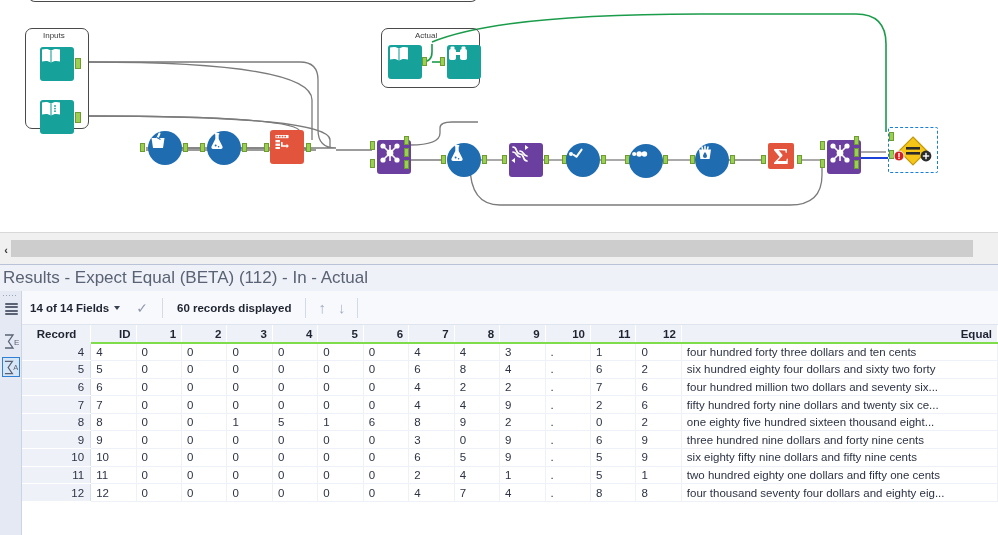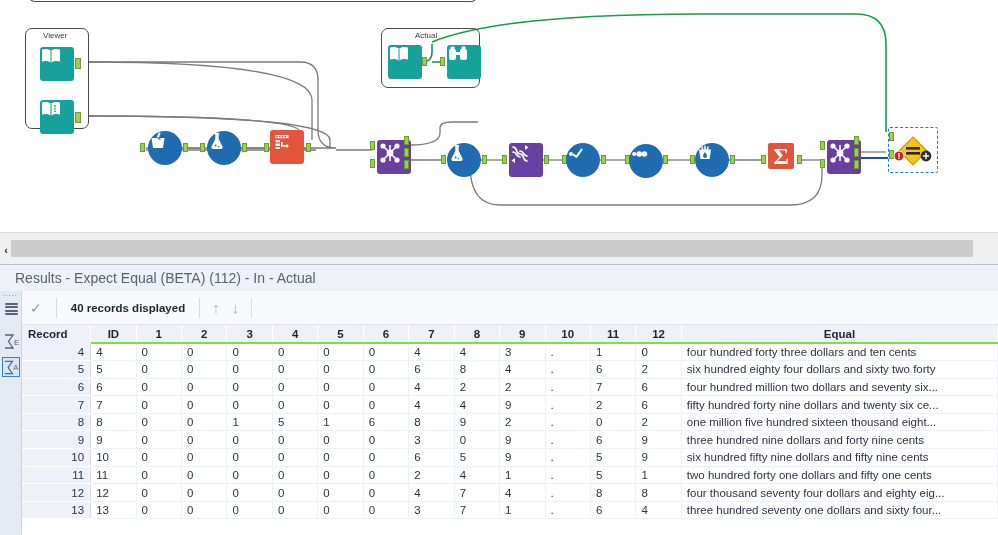--- a/index.html
+++ b/index.html
@@ -67,22 +67,22 @@
     background: #cdcdcd;
   }
 
   
   #results {
     position: absolute; left: 0; top: 264px; width: 998px; height: 271px;
     background: #eef1f8; border-top: 1px solid #b9c2d6;
   }
   #results-title {
     position: absolute; left: 0; top: 0; width: 998px; height: 26px;
-    line-height: 26px; padding-left: 15px;
-    font-size: 14px; color: #5a6273; background: #eef1f8;
+    line-height: 26px; padding-left: 3px;
+    font-size: 17px; color: #5a6273; background: #eef1f8;
     white-space: nowrap;
   }
 
   
   #rail {
     position: absolute; left: 0; top: 26px; width: 22px; height: 245px;
     background: #e4e9f4; border-right: 1px solid #ccd3e3;
   }
   .rail-dots {
     position: absolute; left: 3px; top: 2px; width: 16px; height: 5px;
@@ -118,25 +118,25 @@
   .arrow-btn { font-size: 15px; color: #a7b0c2; padding: 0 6px; line-height: 1; }
 
   
   #grid {
     position: absolute; left: 22px; top: 60px; width: 976px; height: 211px;
     background: #ffffff; overflow: hidden;
   }
   table.dg { border-collapse: collapse; table-layout: fixed; width: 976px; }
   table.dg th {
     background: #eef1f8; color: #1f2430; font-size: 11.5px; font-weight: bold;
-    text-align: center; height: 18px; padding: 0 5px;
+    text-align: right; height: 18px; padding: 0 5px;
     border-right: 1px solid #ffffff; border-bottom: 2px solid #7fdc4a;
     white-space: nowrap; overflow: hidden;
   }
-  table.dg th.rec { text-align: left; border-bottom: 2px solid #eef1f8; padding-left: 6px; }
+  table.dg th.rec { text-align: center; border-bottom: 2px solid #eef1f8; padding-left: 6px; }
   table.dg td {
     font-size: 11.5px; color: #2d3344; height: 17.6px; padding: 0 5px;
     border-right: 1px solid #eef1f8; border-bottom: 1px solid #eef1f8;
     white-space: nowrap; overflow: hidden; background: #ffffff;
   }
   table.dg td.rec {
     background: #eef1f8; text-align: right; color: #2d3344; padding-right: 6px;
     border-right: 1px solid #d7ddeb; border-bottom: 1px solid #ffffff;
   }
 </style>
@@ -173,21 +173,21 @@
         <path d="M412 62 H422 Q432 62 432 52 L432 44"></path>
         <path d="M432 62 H444"></path>
       </g>
 
       <path d="M856 158 H888" fill="none" stroke="#1b42d8" stroke-width="2"></path>
     </svg>
 
     <div class="top-stub"></div>
 
     <div class="container-box" style="left:25px; top:28px; width:64px; height:101px;"></div>
-    <div class="container-title" style="left:43px; top:31px;">Viewer</div>
+    <div class="container-title" style="left:43px; top:31px;">Inputs</div>
 
     <div class="tool" style="left:40px; top:47px;">
       <div class="glyph sq" style="background:#16a19a;">
         <svg width="22" height="18" viewBox="0 0 22 18">
           <path d="M11 3.6 C8.4 1.6 5 1.6 2 2.6 V14.6 C5 13.6 8.4 13.6 11 15.6 C13.6 13.6 17 13.6 20 14.6 V2.6 C17 1.6 13.6 1.6 11 3.6 Z" fill="#ffffff"></path>
           <path d="M11 3.6 V15.6" stroke="#16a19a" stroke-width="1.1" fill="none"></path>
         </svg>
       </div>
     </div>
     <div class="anchor" style="left:75px; top:58px;"></div>
@@ -460,25 +460,29 @@
       <div class="rail-btn sel" style="top:66px;">
         <svg width="17" height="17" viewBox="0 0 17 17">
           <path d="M2 2 H10 L5.5 8.5 L10 15 H2" fill="none" stroke="#5a6273" stroke-width="1.3"></path>
           <text x="11" y="11.5" font-family="Liberation Sans, sans-serif" font-size="8" fill="#5a6273">A</text>
         </svg>
       </div>
     </div>
 
     <div id="rtoolbar">
       <div class="tb-item">
+        <span class="tb-strong">14 of 14 Fields</span>
+        <span class="caret"></span>
+      </div>
+      <div class="tb-item">
         <span class="check">✓</span>
       </div>
       <div class="divider"></div>
       <div class="tb-item">
-        <span class="tb-strong">40 records displayed</span>
+        <span class="tb-strong">60 records displayed</span>
       </div>
       <div class="divider"></div>
       <div class="tb-item arrow-btn">↑</div>
       <div class="tb-item arrow-btn">↓</div>
       <div class="divider"></div>
     </div>
 
     <div id="grid">
       <table class="dg">
         <colgroup>
@@ -594,21 +598,21 @@
               <td>1</td>
               <td>5</td>
               <td>1</td>
               <td>6</td>
               <td>8</td>
               <td>9</td>
               <td>2</td>
               <td>.</td>
               <td>0</td>
               <td>2</td>
-              <td>one million five hundred sixteen thousand eight...</td>
+              <td>one eighty five hundred sixteen thousand eight...</td>
             </tr>
             <tr>
               <td class="rec">9</td>
               <td>9</td>
               <td>0</td>
               <td>0</td>
               <td>0</td>
               <td>0</td>
               <td>0</td>
               <td>0</td>
@@ -628,70 +632,53 @@
               <td>0</td>
               <td>0</td>
               <td>0</td>
               <td>0</td>
               <td>6</td>
               <td>5</td>
               <td>9</td>
               <td>.</td>
               <td>5</td>
               <td>9</td>
-              <td>six hundred fifty nine dollars and fifty nine cents</td>
+              <td>six eighty fifty nine dollars and fifty nine cents</td>
             </tr>
             <tr>
               <td class="rec">11</td>
               <td>11</td>
               <td>0</td>
               <td>0</td>
               <td>0</td>
               <td>0</td>
               <td>0</td>
               <td>0</td>
               <td>2</td>
               <td>4</td>
               <td>1</td>
               <td>.</td>
               <td>5</td>
               <td>1</td>
-              <td>two hundred forty one dollars and fifty one cents</td>
+              <td>two hundred eighty one dollars and fifty one cents</td>
             </tr>
             <tr>
               <td class="rec">12</td>
               <td>12</td>
               <td>0</td>
               <td>0</td>
               <td>0</td>
               <td>0</td>
               <td>0</td>
               <td>0</td>
               <td>4</td>
               <td>7</td>
               <td>4</td>
               <td>.</td>
               <td>8</td>
               <td>8</td>
               <td>four thousand seventy four dollars and eighty eig...</td>
             </tr>
-            <tr>
-              <td class="rec">13</td>
-              <td>13</td>
-              <td>0</td>
-              <td>0</td>
-              <td>0</td>
-              <td>0</td>
-              <td>0</td>
-              <td>0</td>
-              <td>3</td>
-              <td>7</td>
-              <td>1</td>
-              <td>.</td>
-              <td>6</td>
-              <td>4</td>
-              <td>three hundred seventy one dollars and sixty four...</td>
-            </tr>
           </tbody>
       </table>
     </div>
   </div>
 </div>
 
 </body></html>

